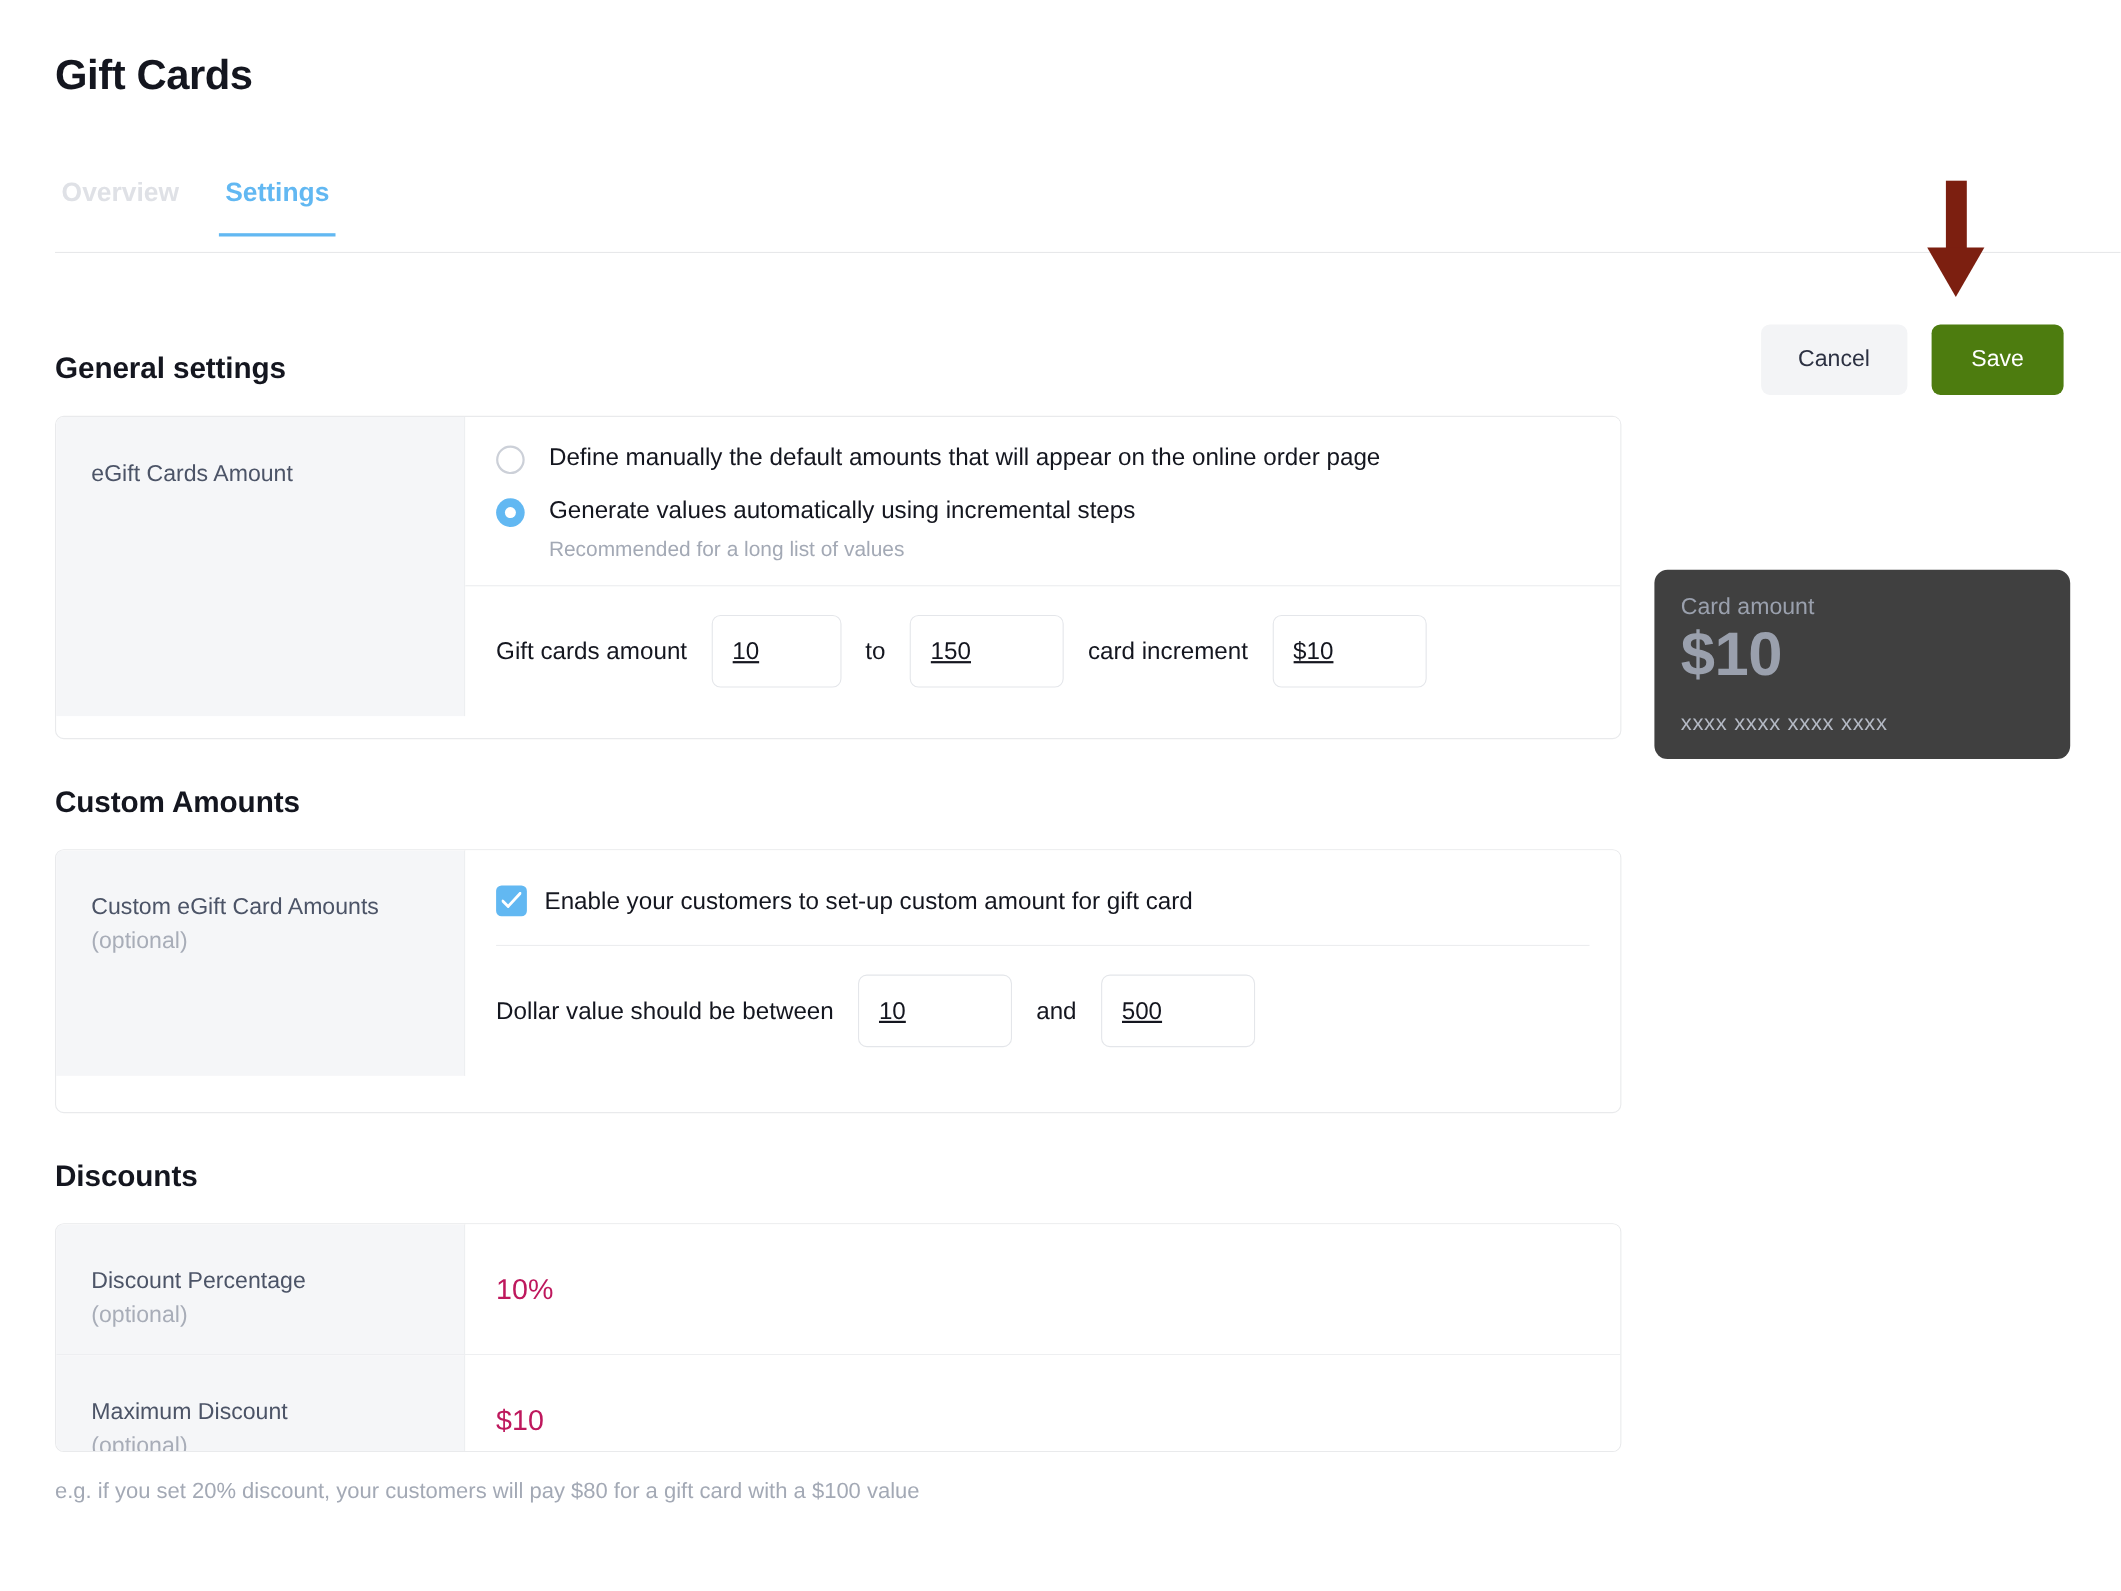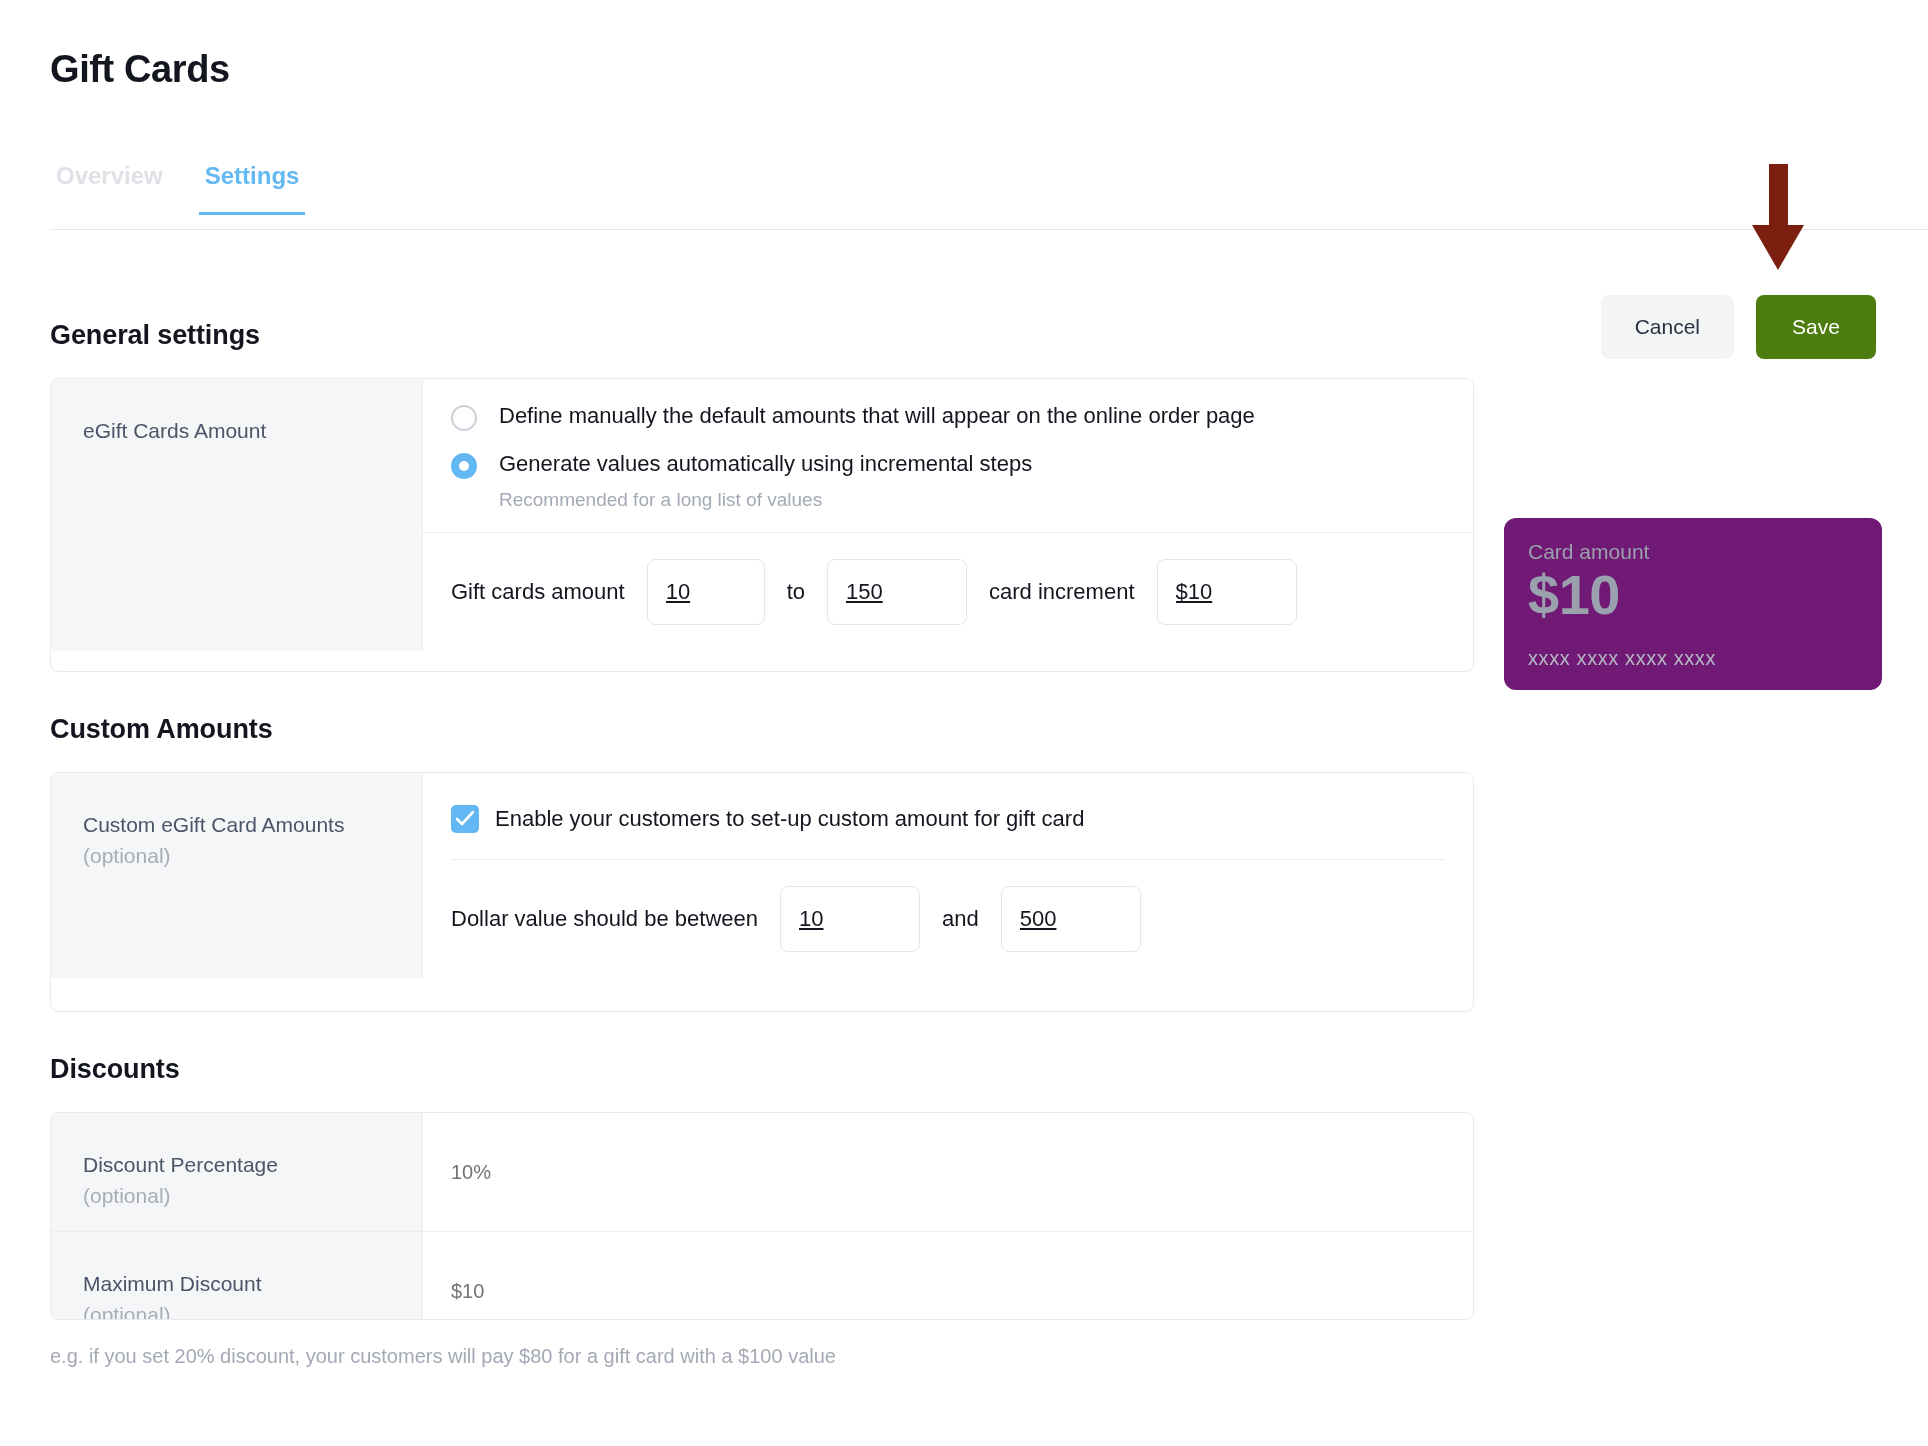--- a/index.html
+++ b/index.html
@@ -205,38 +205,38 @@
   }
   .checkbox svg { position: absolute; left: 5px; top: 6px; }
   .check-label { font-size: 22px; color: #14161f; }
 
   
   .value-cell {
     padding: 0 28px;
     display: flex;
     align-items: center;
     height: 100%;
-    font-size: 20px;
-    color: #737373;
+    font-size: 26px;
+    color: #be185d;
   }
   .row-tall { min-height: 104px; }
 
   .hint {
     position: absolute;
     left: 50px; top: 1345px;
     font-size: 20px;
     color: #a3a9b5;
   }
 
   
   .gift-card {
     position: absolute;
     left: 1504px; top: 518px;
     width: 378px; height: 172px;
-    background: #701a75;
+    background: #404040;
     border-radius: 12px;
     padding: 22px 24px;
   }
   .gc-label { font-size: 21px; color: #9aa0ad; }
   .gc-amount {
     font-size: 56px;
     font-weight: 700;
     color: #9aa0ad;
     line-height: 1.05;
     margin-top: 2px;

